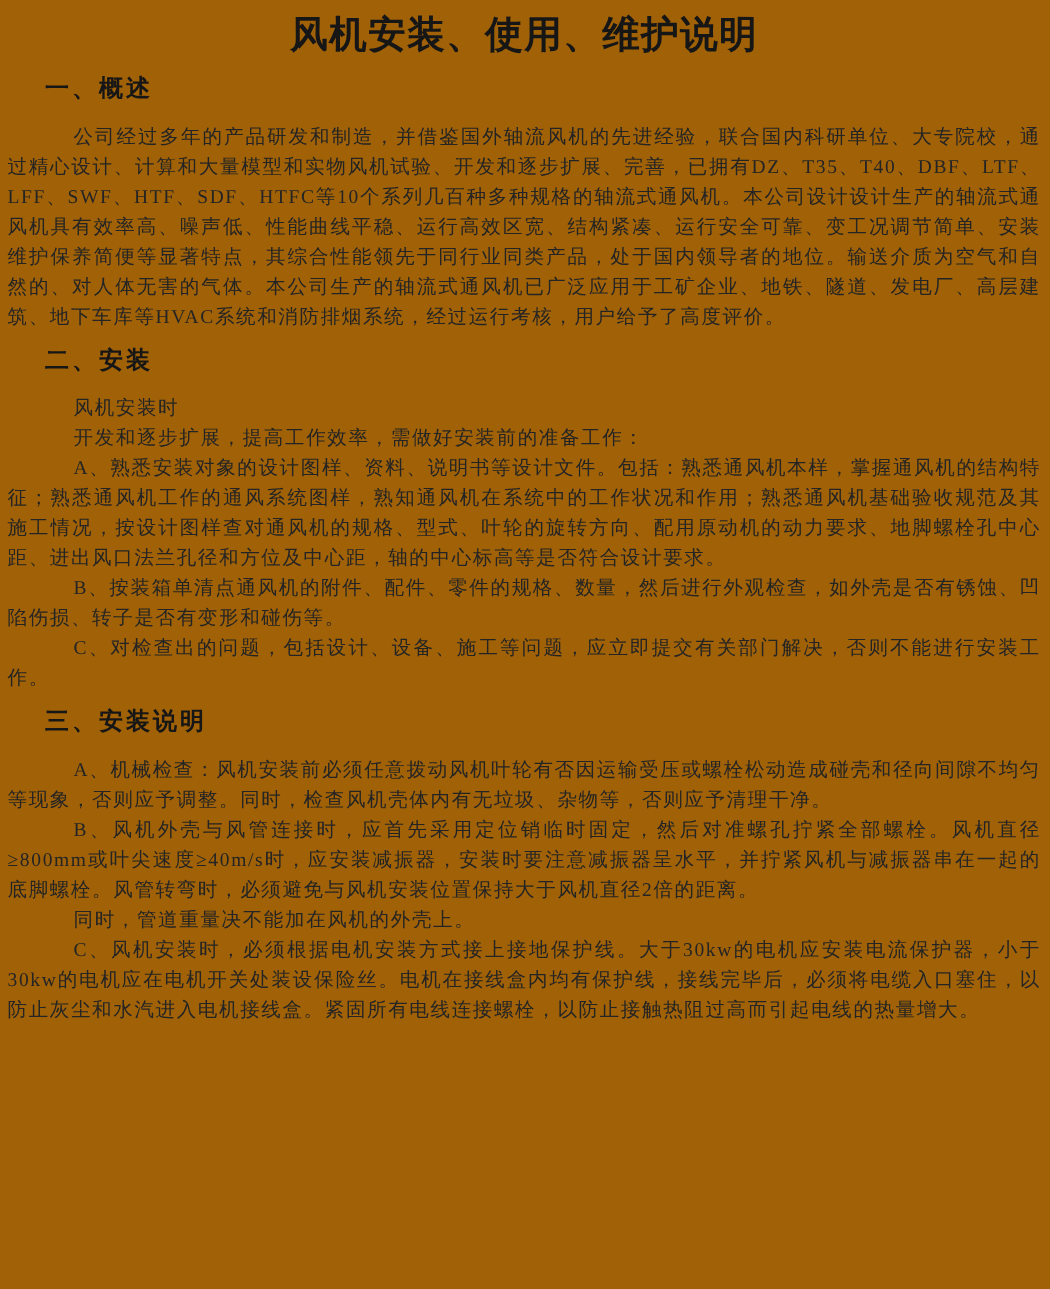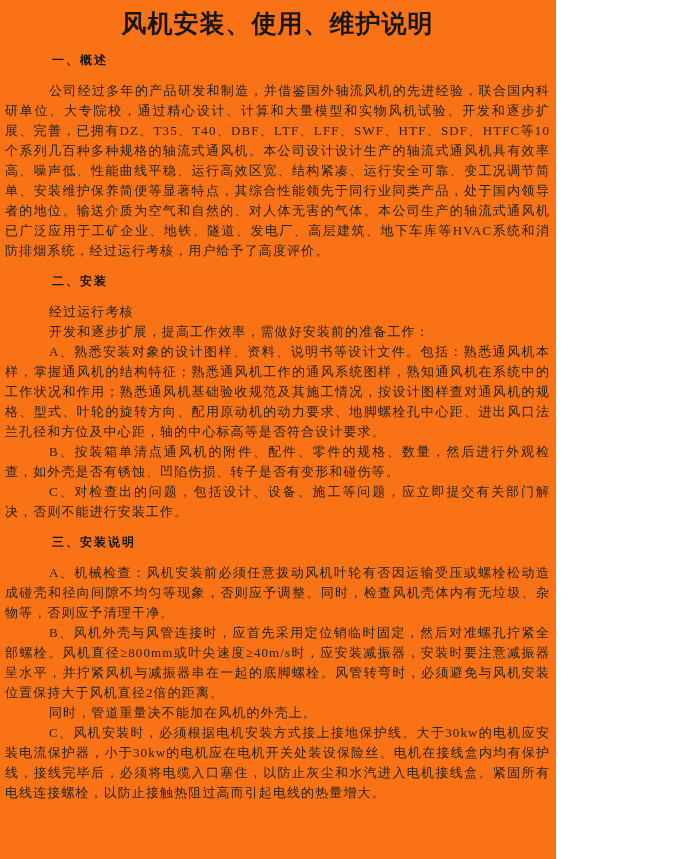--- a/index.html
+++ b/index.html
@@ -2,44 +2,44 @@
 <html><head>
 <meta charset="utf-8">
 <style>
   html, body {
     margin: 0;
     padding: 0;
     background: #ffffff;
   }
   .page {
     position: relative;
-    width: 556px;
+    width: 700px;
     height: 859px;
     box-sizing: border-box;
-    background: #f97316;
+    background: #a16207;
     padding: 7px 6px 0 5px;
     overflow: hidden;
   }
   .doc-title {
     font-family: "Liberation Sans", "DejaVu Sans", sans-serif;
     font-size: 25px;
     font-weight: bold;
     text-align: center;
     color: #161616;
     letter-spacing: 1px;
     margin: 2px 0 10px 0;
     line-height: 29px;
   }
   .sec-heading {
-    font-family: Liberation Serif, serif;
-    font-size: 12px;
+    font-family: Liberation Mono, monospace;
+    font-size: 16px;
     font-weight: bold;
     color: #161616;
     letter-spacing: 2px;
-    margin: 8px 0 8px 47px;
+    margin: 8px 0 8px 25px;
     line-height: 25px;
   }
   .body-para {
     font-family: "Liberation Serif", "DejaVu Serif", serif;
     font-size: 13px;
     line-height: 20px;
     letter-spacing: 1.1px;
     color: #242424;
     text-align: justify;
     margin: 0;
@@ -58,21 +58,21 @@
 <div class="page">
 
   <h1 class="doc-title">风机安装、使用、维护说明</h1>
 
   <h2 class="sec-heading">一、概述</h2>
 
   <p class="body-para indent">公司经过多年的产品研发和制造，并借鉴国外轴流风机的先进经验，联合国内科研单位、大专院校，通过精心设计、计算和大量模型和实物风机试验、开发和逐步扩展、完善，已拥有DZ、T35、T40、DBF、LTF、LFF、SWF、HTF、SDF、HTFC等10个系列几百种多种规格的轴流式通风机。本公司设计设计生产的轴流式通风机具有效率高、噪声低、性能曲线平稳、运行高效区宽、结构紧凑、运行安全可靠、变工况调节简单、安装维护保养简便等显著特点，其综合性能领先于同行业同类产品，处于国内领导者的地位。输送介质为空气和自然的、对人体无害的气体。本公司生产的轴流式通风机已广泛应用于工矿企业、地铁、隧道、发电厂、高层建筑、地下车库等HVAC系统和消防排烟系统，经过运行考核，用户给予了高度评价。</p>
 
   <h2 class="sec-heading">二、安装</h2>
 
-  <p class="body-para indent">经过运行考核</p>
+  <p class="body-para indent">风机安装时</p>
 
   <p class="body-para indent">开发和逐步扩展，提高工作效率，需做好安装前的准备工作：</p>
 
   <p class="body-para indent">A、熟悉安装对象的设计图样、资料、说明书等设计文件。包括：熟悉通风机本样，掌握通风机的结构特征；熟悉通风机工作的通风系统图样，熟知通风机在系统中的工作状况和作用；熟悉通风机基础验收规范及其施工情况，按设计图样查对通风机的规格、型式、叶轮的旋转方向、配用原动机的动力要求、地脚螺栓孔中心距、进出风口法兰孔径和方位及中心距，轴的中心标高等是否符合设计要求。</p>
 
   <p class="body-para indent">B、按装箱单清点通风机的附件、配件、零件的规格、数量，然后进行外观检查，如外壳是否有锈蚀、凹陷伤损、转子是否有变形和碰伤等。</p>
 
   <p class="body-para indent">C、对检查出的问题，包括设计、设备、施工等问题，应立即提交有关部门解决，否则不能进行安装工作。</p>
 
 

